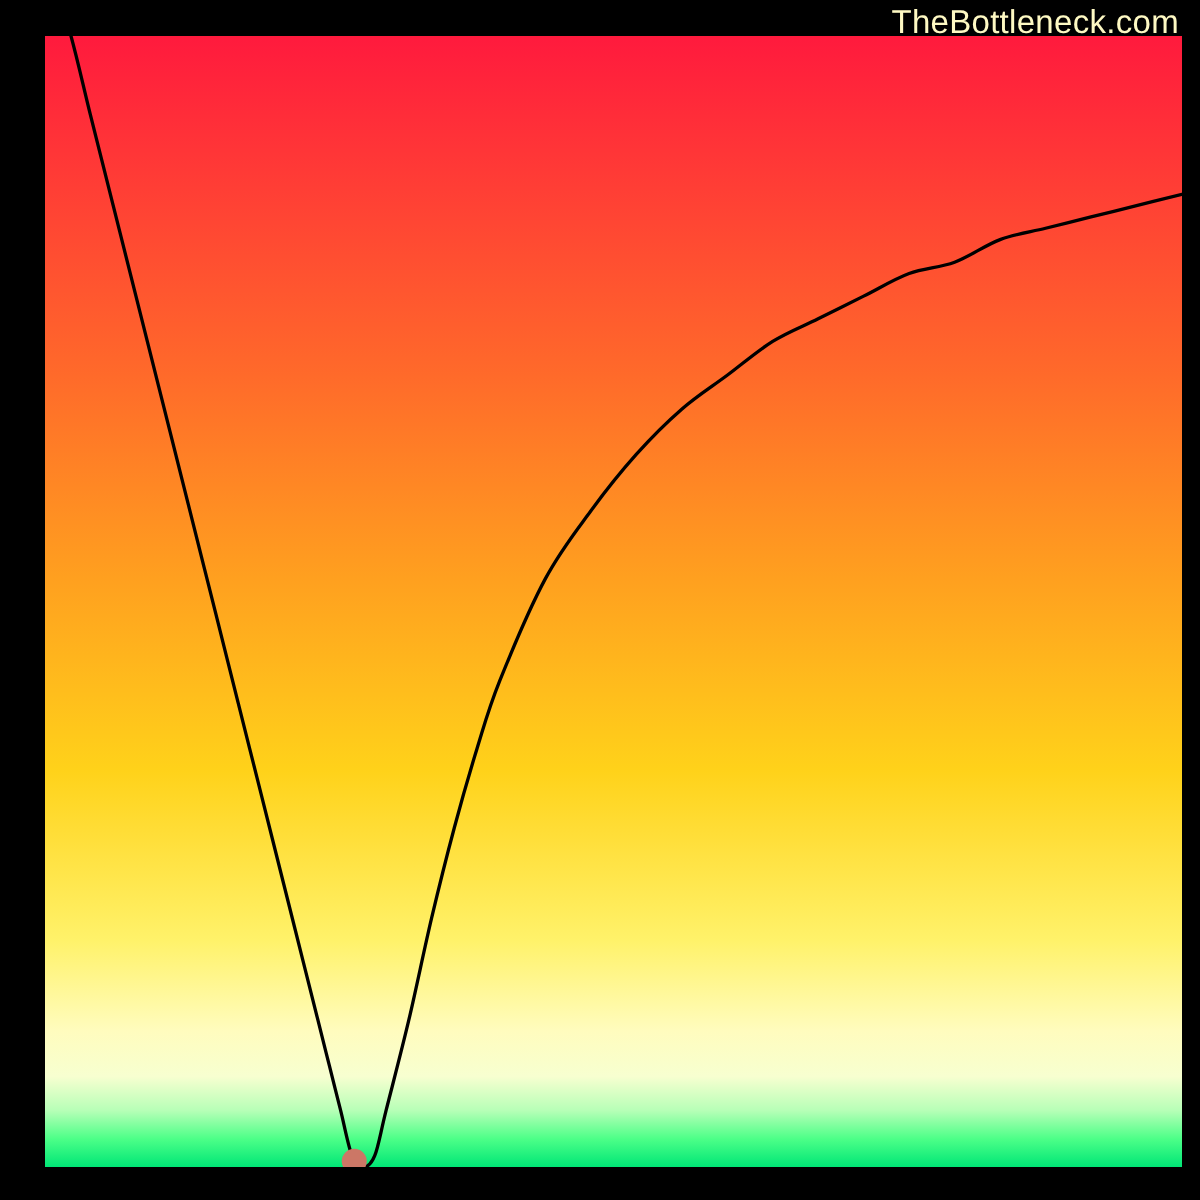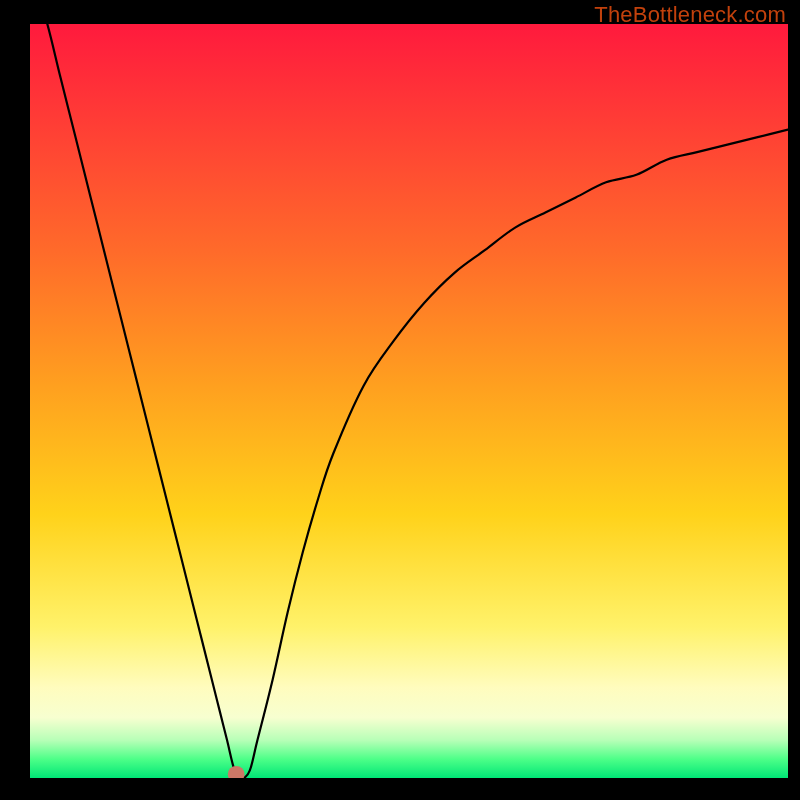--- a/index.html
+++ b/index.html
@@ -36,21 +36,21 @@
       #f7ffd0 92%,
       #b7ffb7 95%,
       #4dff88 97.5%,
       #00e676 100%
     );
   }
   .watermark {
     position: absolute;
     top: 2px;
     right: 14px;
-    color: #c2410c;
+    color: #fef9c3;
     font-size: 22px;
     font-weight: 500;
     letter-spacing: 0.2px;
   }
   svg.curve {
     position: absolute;
     left: 0;
     top: 0;
     width: 758px;
     height: 754px;

